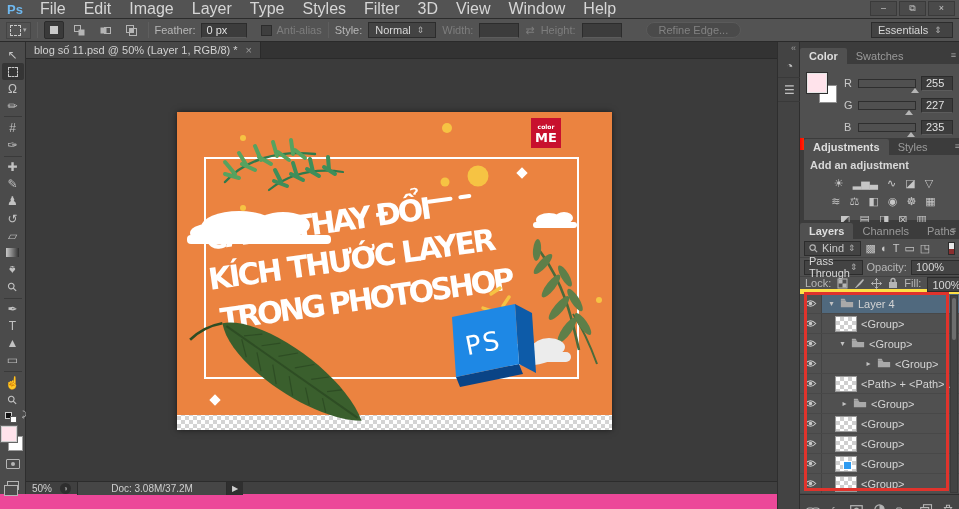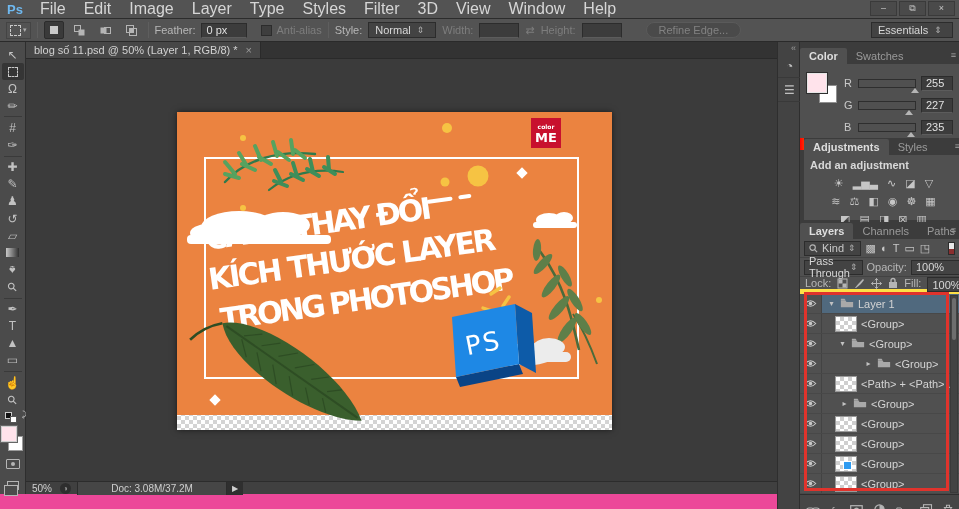--- a/index.html
+++ b/index.html
@@ -694,21 +694,21 @@
             </span>
             <span class="row-body" style="padding-left: 5px;">
               <span class="expander"></span>
               <span class="folder-ic">
                 <svg width="14" height="11" viewBox="0 0 16 12">
                   <path d="M1,3.5 h5 l1.5,2 H15 v6 H1 Z" fill="#a9a9a9"></path>
                   <path d="M1,3.5 V1.8 h4.2 l1.2,1.7" fill="#a9a9a9"></path>
                 </svg>
               </span>
 
-              <span class="row-label">Layer 1</span>
+              <span class="row-label">Layer 4</span>
             </span>
           </div>
 
           <div class="layer-row k-thumb">
             <span class="eye-cell">
               <svg width="13" height="9" viewBox="0 0 16 12">
                 <path d="M1,6 Q8,-1.5 15,6 Q8,13.5 1,6 Z" fill="none" stroke="#c9c9c9" stroke-width="1.4"></path>
                 <circle cx="8" cy="6" r="2.4" fill="#c9c9c9"></circle>
               </svg>
             </span>

